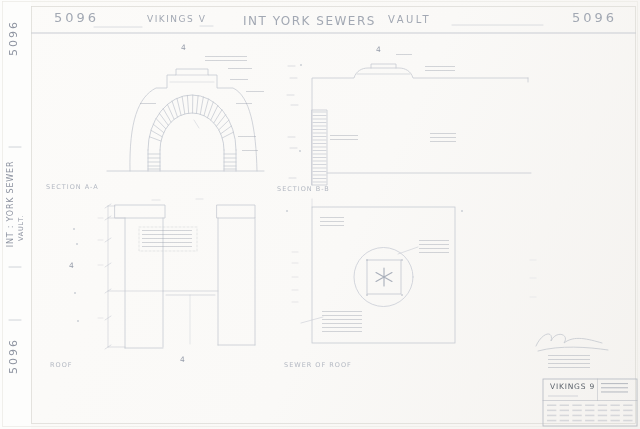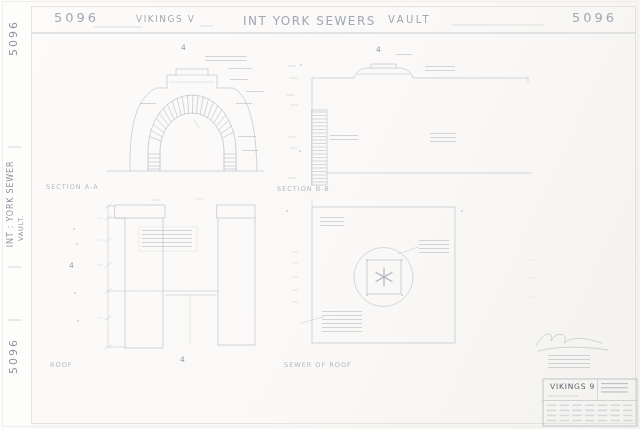--- a/index.html
+++ b/index.html
@@ -199,21 +199,21 @@
       <rect x="623.2" y="409.6" width="9.3" height="1.5" fill="#b7bcc5" stroke="none" opacity="0.5"></rect>
       <rect x="623.2" y="414.7" width="9.3" height="1.5" fill="#b7bcc5" stroke="none" opacity="0.5"></rect>
       <rect x="623.2" y="419.8" width="9.3" height="1.5" fill="#b7bcc5" stroke="none" opacity="0.5"></rect>
       <rect x="601" y="383" width="27" height="1.1" fill="#9ba1ac" stroke="none" opacity="0.65"></rect>
       <rect x="601" y="387.2" width="27" height="1.1" fill="#9ba1ac" stroke="none" opacity="0.65"></rect>
       <rect x="601" y="391.4" width="27" height="1.1" fill="#9ba1ac" stroke="none" opacity="0.65"></rect>
       <rect x="548" y="395.5" width="30" height="1" fill="#b7bcc5" stroke="none" opacity="0.55"></rect>
     </svg>
 
   <div class="txt" style="left:54px;top:10px;font-size:13px;letter-spacing:3px;">5096</div>
-  <div class="txt" style="left:136px;top:14px;font-size:9px;letter-spacing:1.5px;">VIKINGS V</div>
+  <div class="txt" style="left:147px;top:14px;font-size:9px;letter-spacing:1.5px;">VIKINGS V</div>
   <div class="txt" style="left:243px;top:14px;font-size:12px;letter-spacing:1.5px;">INT YORK SEWERS</div>
   <div class="txt" style="left:388px;top:14px;font-size:10px;letter-spacing:2.5px;">VAULT</div>
   <div class="txt" style="left:572px;top:10px;font-size:13px;letter-spacing:3px;">5096</div>
 
   <div class="txt vtxt" style="left:-8px;top:31px;width:44px;height:14px;font-size:11px;letter-spacing:2px;">5096</div>
   <div class="txt vtxt" style="left:-38px;top:198px;width:100px;height:12px;font-size:8px;letter-spacing:.8px;">INT : YORK SEWER</div>
   <div class="txt vtxt" style="left:0px;top:223px;width:44px;height:10px;font-size:6.5px;letter-spacing:.8px;">VAULT.</div>
   <div class="txt vtxt" style="left:-8px;top:349px;width:44px;height:14px;font-size:11px;letter-spacing:2px;">5096</div>
 
   <div class="txt lbl" style="left:46px;top:183px;">SECTION A-A</div>

